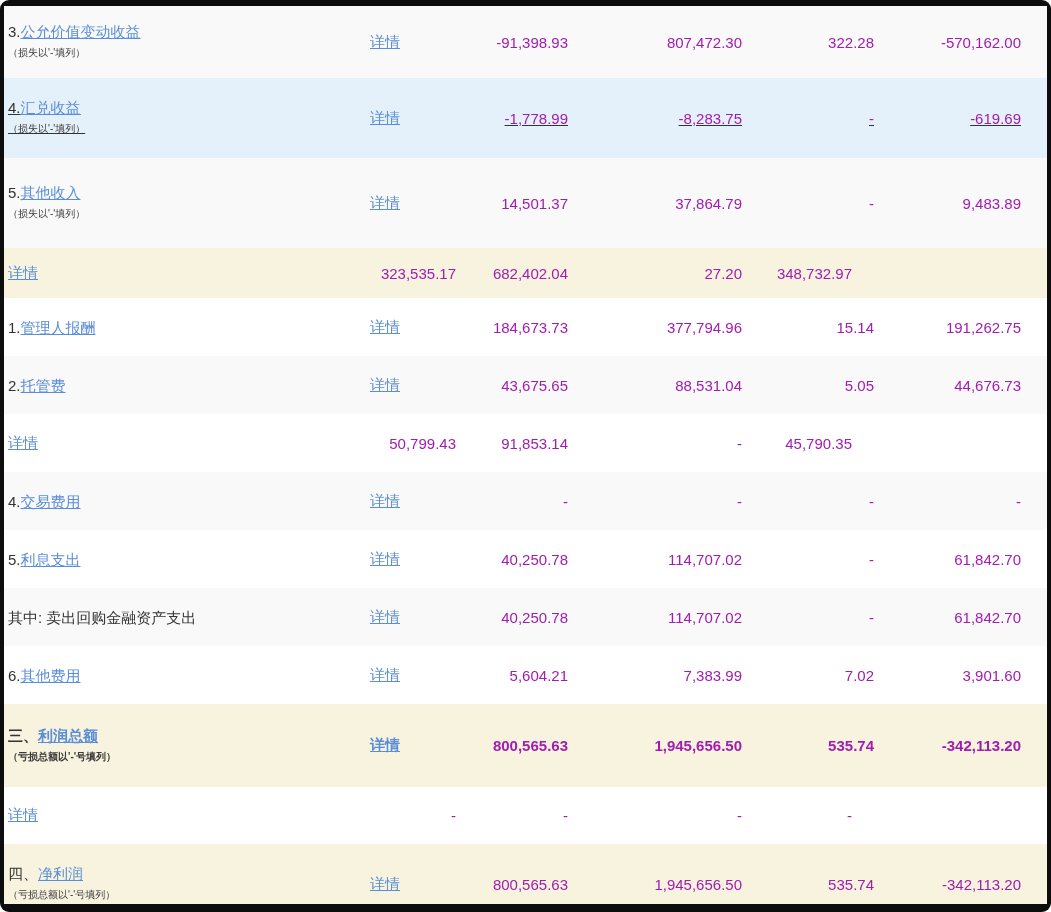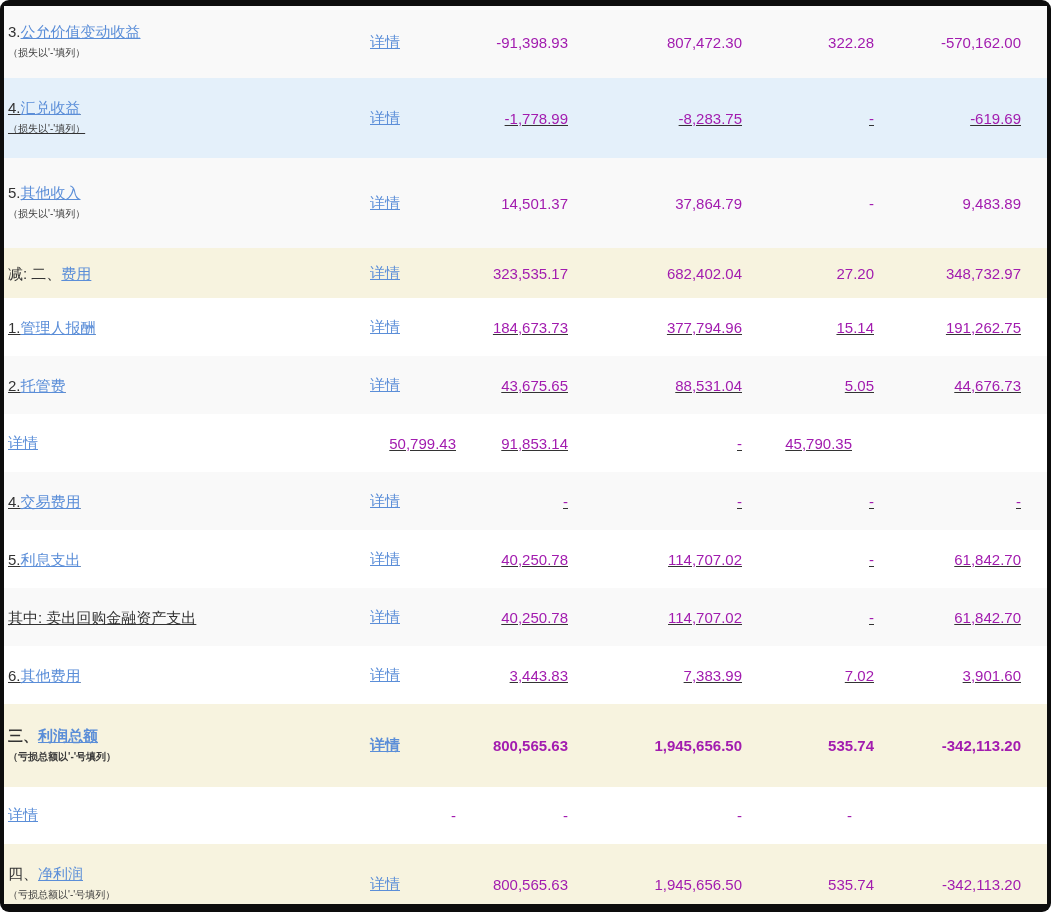--- a/index.html
+++ b/index.html
@@ -28,21 +28,21 @@
   }
   .bg-gray{background:#f9f9f9;}
   .bg-white{background:#ffffff;}
   .bg-blue{background:#e4f0fa;text-decoration:underline;}
   .bg-cream{background:#f7f3df;}
 
   .h-r0{height:72px;}
   .h-r1{height:80px;}
   .h-r2{height:90px;}
   .h-r3{height:50px;}
-  .h-std{height:58px;text-decoration:underline;}
+  .h-std{height:58px;}
   .h-r11{height:83px;font-weight:bold;}
   .h-r12{height:57px;}
   .h-r13{height:80px;}
 
   .c-label{padding-left:4px;}
   .l1{line-height:21px;}
   .l2{line-height:21px;font-size:10px;color:#3a3a3a;margin-top:0;}
   .pfx{color:#333;}
 
   .lnk{
@@ -91,23 +91,20 @@
         <div class="l2">（损失以'-'填列）</div>
       </div>
       <div class="c-detail"><a class="lnk">详情</a></div>
       <div class="c-num">14,501.37</div>
       <div class="c-num">37,864.79</div>
       <div class="c-num">-</div>
       <div class="c-num c-num-last">9,483.89</div>
     </div>
 
     <div class="row bg-cream h-r3">
-      <div class="c-label">
-        <div class="l1"><span class="pfx">减: 二、</span><a class="lnk">费用</a></div>
-      </div>
       <div class="c-detail"><a class="lnk">详情</a></div>
       <div class="c-num">323,535.17</div>
       <div class="c-num">682,402.04</div>
       <div class="c-num">27.20</div>
       <div class="c-num c-num-last">348,732.97</div>
     </div>
 
     <div class="row bg-white h-std">
       <div class="c-label">
         <div class="l1"><span class="pfx">1.</span><a class="lnk">管理人报酬</a></div>
@@ -169,21 +166,21 @@
       <div class="c-num">114,707.02</div>
       <div class="c-num">-</div>
       <div class="c-num c-num-last">61,842.70</div>
     </div>
 
     <div class="row bg-white h-std">
       <div class="c-label">
         <div class="l1"><span class="pfx">6.</span><a class="lnk">其他费用</a></div>
       </div>
       <div class="c-detail"><a class="lnk">详情</a></div>
-      <div class="c-num">3,443.83</div>
+      <div class="c-num">5,604.21</div>
       <div class="c-num">7,383.99</div>
       <div class="c-num">7.02</div>
       <div class="c-num c-num-last">3,901.60</div>
     </div>
 
     <div class="row bg-cream h-r11">
       <div class="c-label">
         <div class="l1"><span class="pfx">三、</span><a class="lnk">利润总额</a></div>
         <div class="l2">（亏损总额以'-'号填列）</div>
       </div>

